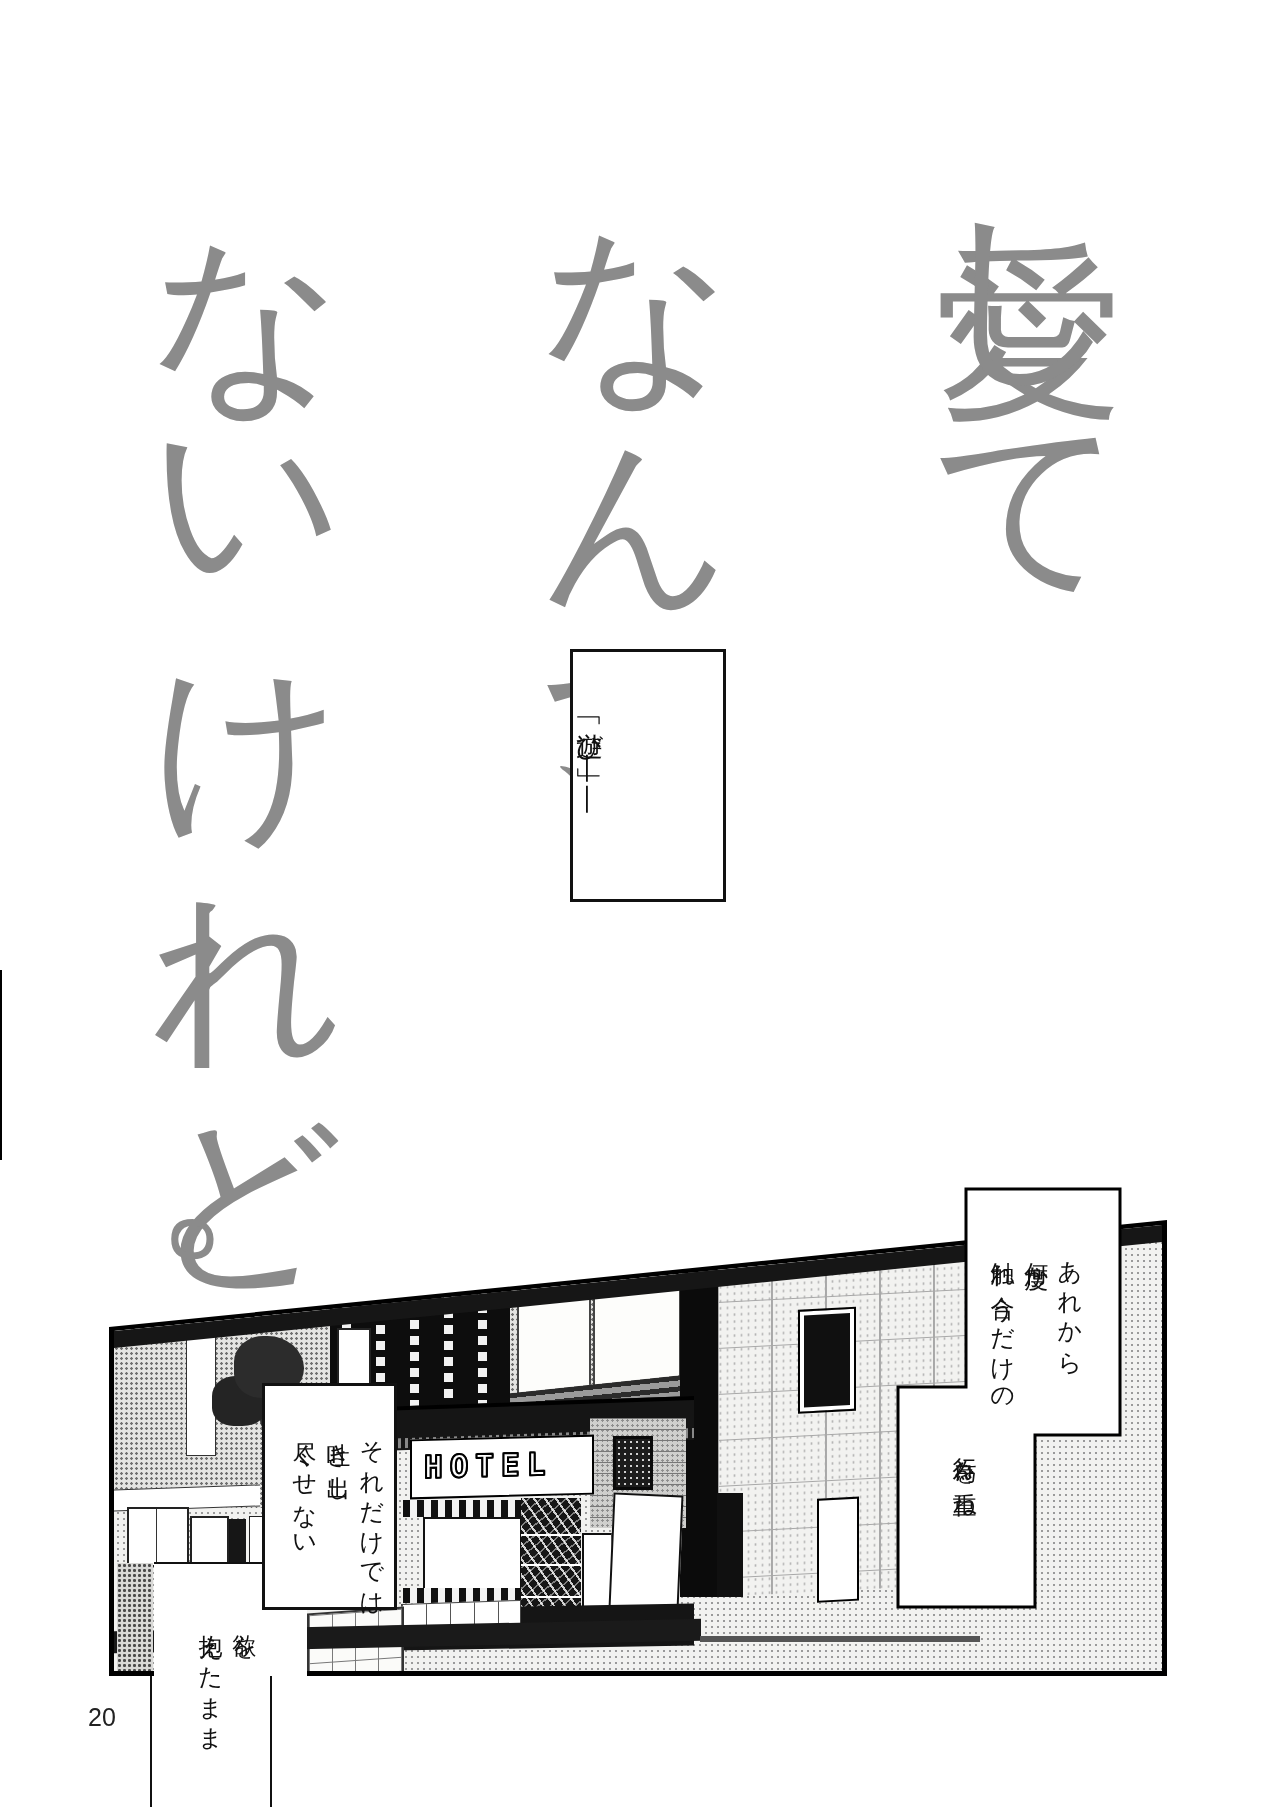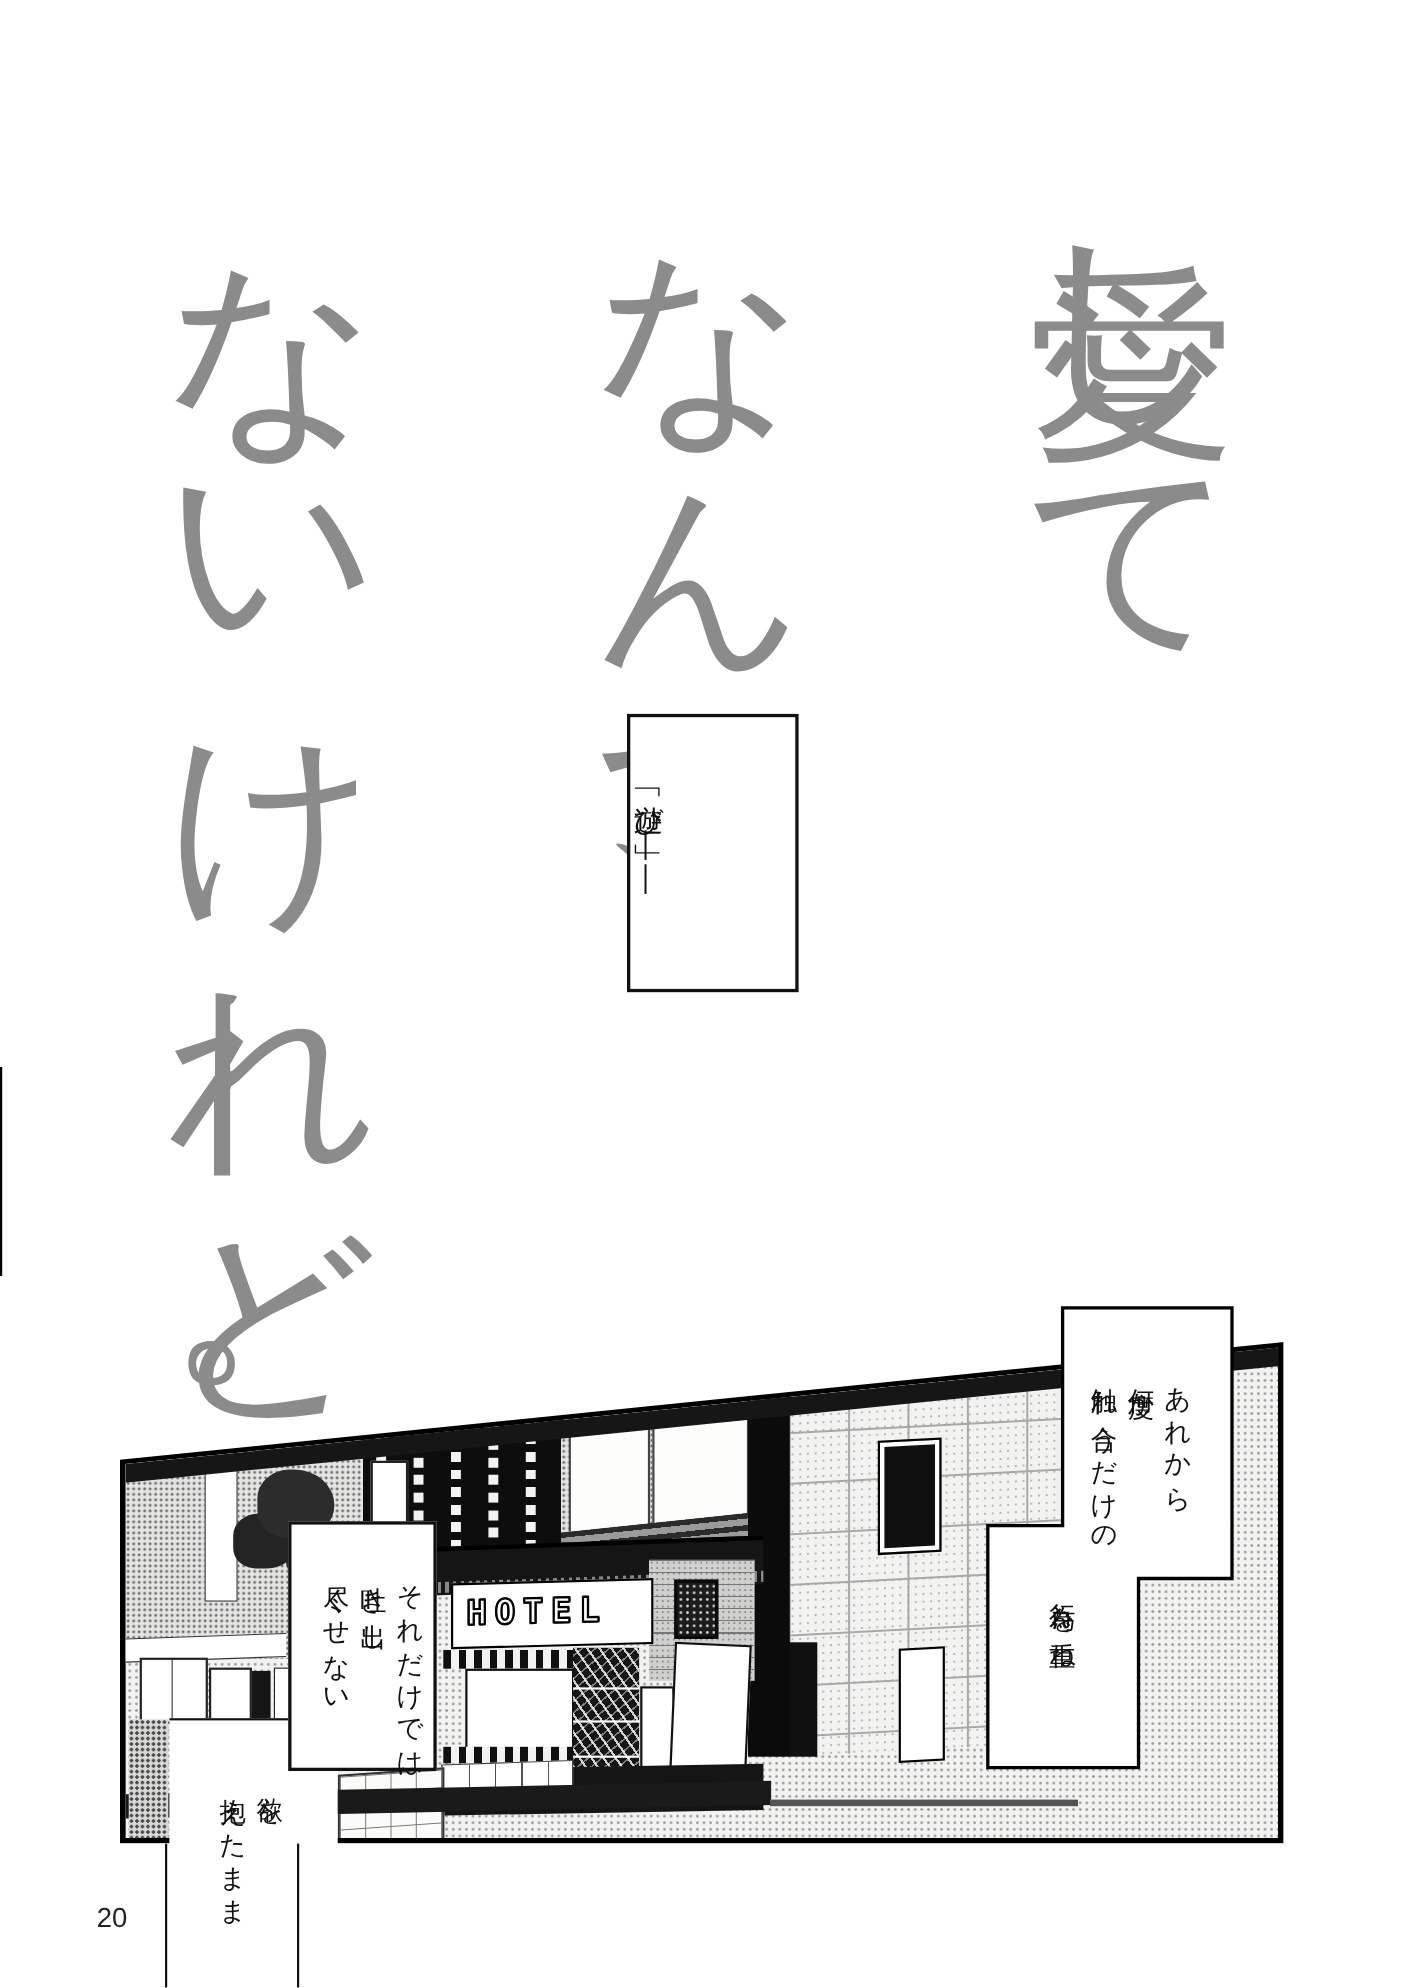--- a/index.html
+++ b/index.html
@@ -36,21 +36,21 @@
   .panel-inner{position:absolute;left:0;top:0;width:1058px;height:460px;
     clip-path:polygon(5px 115px,1053px 9px,1053px 455px,5px 455px);}
   .chain{position:absolute;top:0;width:9px;height:100%;
     background:repeating-linear-gradient(180deg,#f2f2f2 0 9px,transparent 9px 16px);}
   .hotel-text{font-family:"DejaVu Sans Mono","Liberation Mono",monospace;font-weight:700;
     font-size:31px;letter-spacing:7px;color:#fff;line-height:52px;padding-left:12px;
     -webkit-text-stroke:2px #000;
     text-shadow:1px 0 #000,-1px 0 #000,0 1px #000,0 -1px #000;}
   .shelf{position:absolute;left:0;width:100%;height:2px;background:#fff;}
   .page-number{position:absolute;left:88px;top:1703px;font-size:25px;color:#222;
-    font-family:"Liberation Sans",sans-serif;z-index:6;margin-top:27px;}
+    font-family:"Liberation Sans",sans-serif;z-index:6;}
 </style>
 </head>
 <body>
 
 <div class="page">
 
   <div class="abs" style="left:0;top:970px;width:2px;height:190px;background:#000;z-index:1;"></div>
 
   <div class="title-col" style="left:936px;top:84px;">愛して</div>
   <div class="title-col" style="left:543px;top:94px;">なんて、</div>

